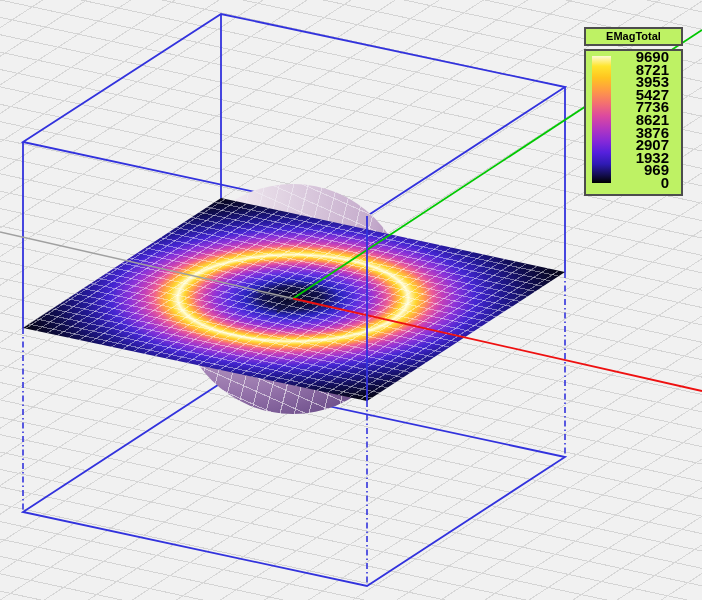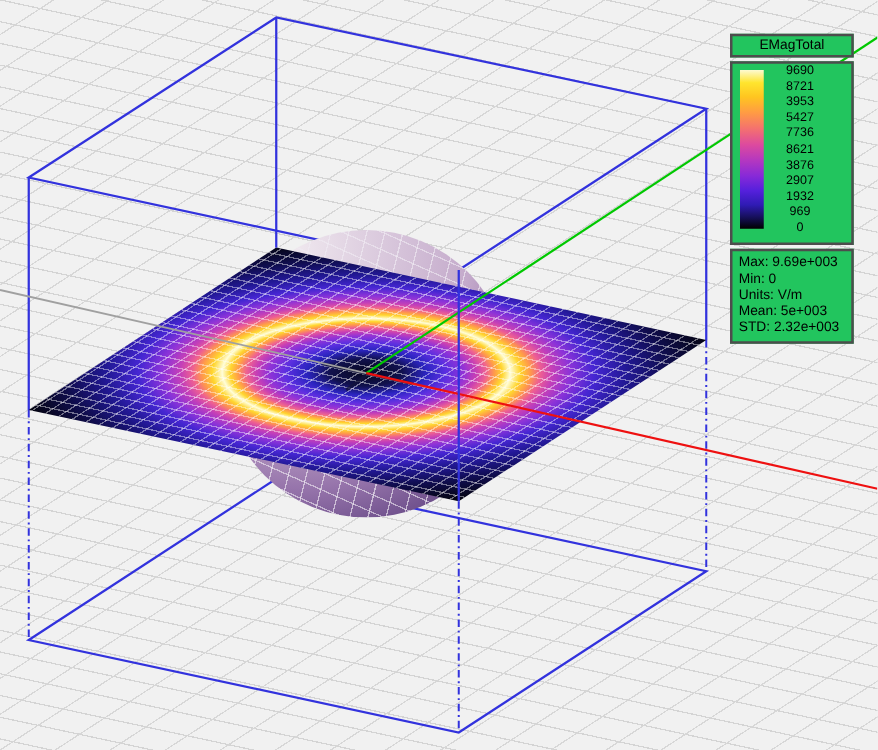--- a/index.html
+++ b/index.html
@@ -60,35 +60,35 @@
     transform:translate(-50%,-50%) rotate(12.15deg);
     background:repeating-linear-gradient(180deg, rgba(255,255,255,.42) 0 1px, transparent 1px 6.6px);
   }
   .mesh2 {
     transform:translate(-50%,-50%) rotate(-33deg);
     background:repeating-linear-gradient(180deg, rgba(255,255,255,.42) 0 1px, transparent 1px 7.8px);
   }
 
   
   .legend { position:absolute; left:584px; top:27px; width:99px; font-size:11px; color:#000; }
-  .lg-box { border:2px solid #4d4d4d; background:#22c55e; margin-bottom:3px; box-sizing:border-box; }
+  .lg-box { border:2px solid #4d4d4d; background:#bef264; margin-bottom:3px; box-sizing:border-box;font-weight:bold; }
   .lg-title { text-align:center; padding:1px 0 2px 0; }
   .lg-type  { padding:1px 0 2px 5px; }
   .lg-scale { display:flex; padding:5px 3px 6px 6px; }
   .colorbar {
     width:19px; height:127px; flex:0 0 19px;
     background:linear-gradient(180deg,
       #fdfad2 0%, #ffe52e 8%, #ffc520 17%, #ff9b44 27%, #f4716f 37%,
       #dd4a9e 47%, #b437c0 57%, #8629d8 67%, #5520dc 76%, #2f1bb4 85%,
       #150f57 93%, #000000 100%);
   }
   .scale-labels {
     flex:1; display:flex; flex-direction:column; justify-content:space-between;
     height:137px; margin-top:-5px; text-align:right; padding-right:9px;
-    font-size:10px; line-height:11px;align-items:center;
+    font-size:15px; line-height:11px;
   }
   .lg-stats { padding:3px 4px 4px 5px; line-height:13px; }
 </style>
 </head>
 <body>
 
 <div class="viewport">
 
   <div class="grid-layer">
     <div class="grid-a"></div>
@@ -139,22 +139,15 @@
         <span>5427</span>
         <span>7736</span>
         <span>8621</span>
         <span>3876</span>
         <span>2907</span>
         <span>1932</span>
         <span>969</span>
         <span>0</span>
       </div>
     </div>
-    <div class="lg-box lg-stats">
-      <div>Max: 9.69e+003</div>
-      <div>Min: 0</div>
-      <div>Units: V/m</div>
-      <div>Mean: 5e+003</div>
-      <div>STD: 2.32e+003</div>
-    </div>
   </div>
 
 </div>
 
 </body></html>

